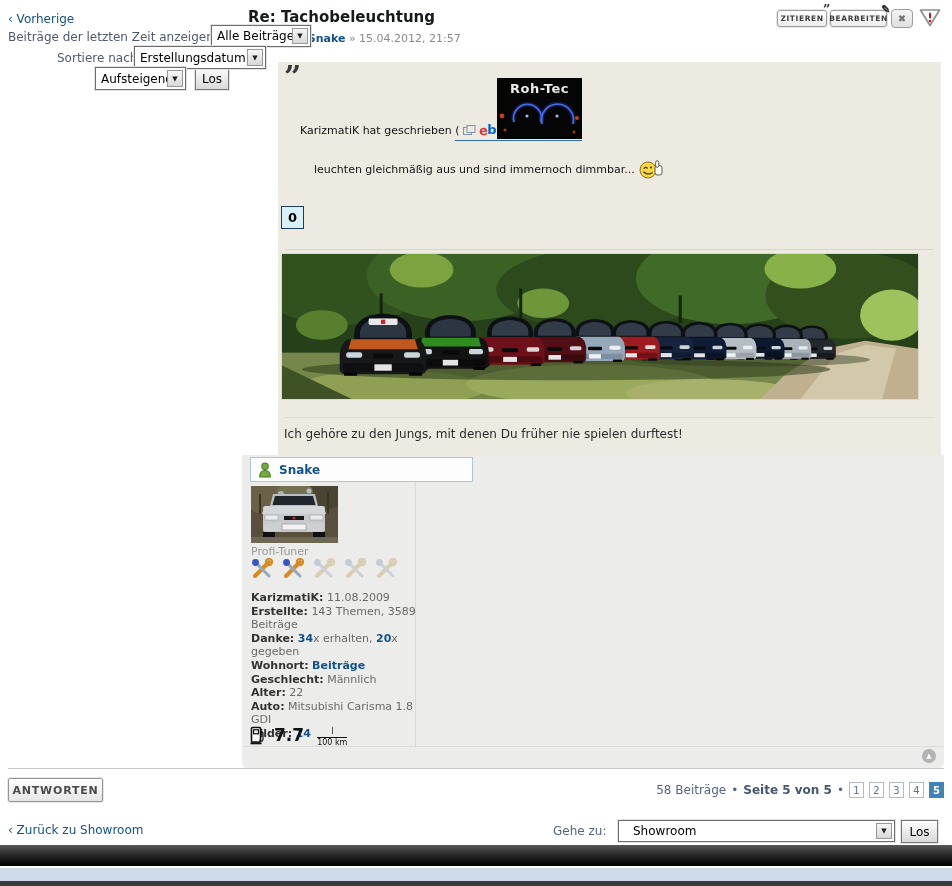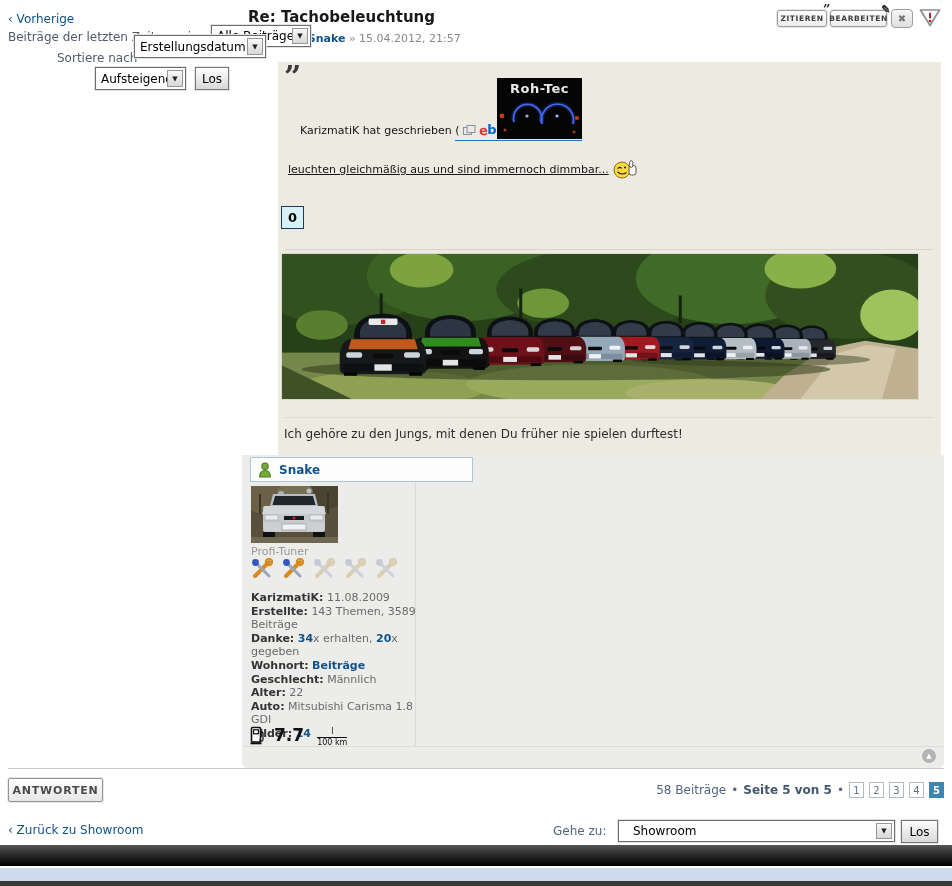--- a/index.html
+++ b/index.html
@@ -50,21 +50,21 @@
   .ebay { margin-left:3px; white-space:nowrap; }
   .ebay span { display:inline-block; font-weight:bold; font-size:13px; line-height:1; }
   .ebay .e { color:#e53238; transform:translateY(1px) rotate(-6deg); }
   .ebay .b { color:#0064d2; }
   .ebay .a { color:#f5af02; transform:translateY(-1px) rotate(5deg); }
   .ebay .y { color:#86b817; transform:translateY(2px) rotate(-8deg); }
   .quote-underline { left:455px; top:140px; width:127px; height:1px; background:#2f6fb2; }
   .rohtec { left:497px; top:78px; width:85px; height:61px; background:#050505; cursor:pointer; }
   .rohtec .brand { position:absolute; top:3px; left:0; right:0; text-align:center;
     font-size:13px; font-weight:bold; letter-spacing:.5px; color:#e9e9e9; }
-  .bodyline { left:288px; top:159px; display:flex; align-items:center; font-size:11px; color:#141414;text-decoration:underline; }
+  .bodyline { left:314px; top:159px; display:flex; align-items:center; font-size:11px; color:#141414; }
   .thanks-badge { left:281px; top:206px; width:23px; height:23px; background:#d6f1f8; border:1px solid #1d3a66;
     color:#000; font-size:13px; font-weight:bold; display:flex; align-items:center; justify-content:center; }
   .divider1 { left:285px; top:249px; width:648px; height:1px; background:#d7d5c9; }
   .post-photo { left:281px; top:253px; width:638px; height:147px; border:1px solid #dddbd0; }
   .sig-divider { left:284px; top:417px; width:650px; height:1px; background:#dedcd0; }
   .signature { left:284px; top:427px; font-size:12px; color:#2b2b2b; }
 
   
   .profile-vline { left:415px; top:457px; width:1px; height:289px; background:#d9d9d7; }
   .profile-bline { left:243px; top:746px; width:700px; height:1px; background:#dcdcda; }
@@ -107,21 +107,21 @@
 
 <div id="page">
 
   <a class="abs prev-link">‹ Vorherige</a>
   <span class="abs tb-label" style="left:8px;top:30px;">Beiträge der letzten Zeit anzeigen:</span>
   <div class="fakeselect zsel" style="left:211px;top:25px;width:100px;height:22px;">
     <span class="txt">Alle Beiträge</span>
     <span class="arrow">▼</span>
   </div>
   <span class="abs tb-label" style="left:57px;top:51px;">Sortiere nach</span>
-  <div class="fakeselect zsel" style="left:134px;top:35px;width:132px;height:23px;">
+  <div class="fakeselect zsel" style="left:134px;top:46px;width:132px;height:23px;">
     <span class="txt">Erstellungsdatum</span>
     <span class="arrow">▼</span>
   </div>
   <div class="fakeselect zsel" style="left:95px;top:67px;width:91px;height:23px;">
     <span class="txt">Aufsteigend</span>
     <span class="arrow">▼</span>
   </div>
   <div class="btn-los" style="left:195px;top:67px;width:34px;height:23px;">Los</div>
 
   <div class="abs post-title">Re: Tachobeleuchtung</div>

